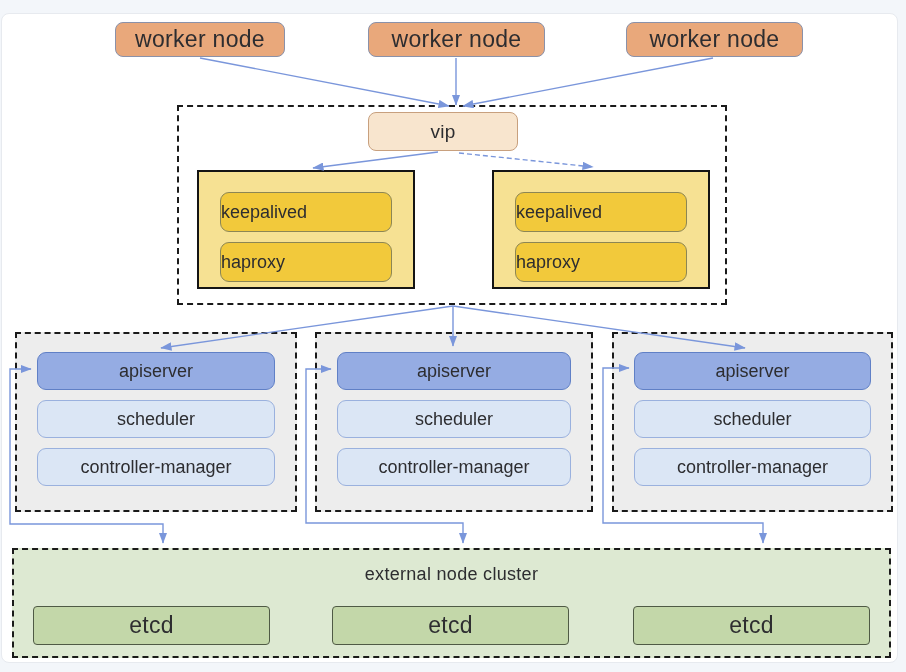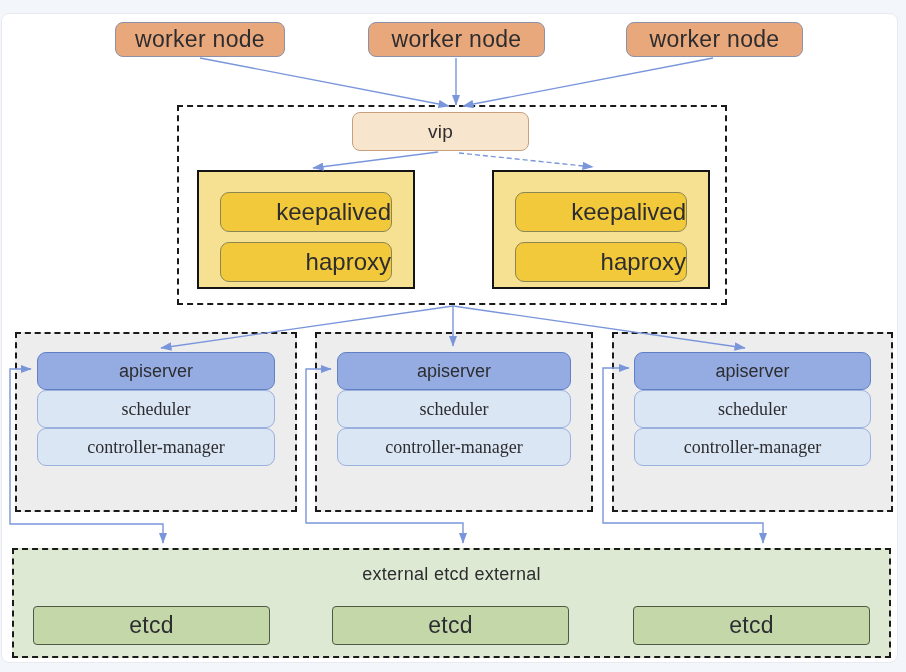--- a/index.html
+++ b/index.html
@@ -31,35 +31,35 @@
     border:2px dashed var(--group-border);
   }
   .ha-group{background:transparent;}
   .lb-outer{
     position:absolute;box-sizing:border-box;
     background:var(--lb-group-fill);border:2px solid #141414;
     display:flex;flex-direction:column;gap:10px;padding:20px 21px 12px 21px;
   }
   .lb-item{
     position:relative;height:38px;flex:0 0 auto;
-    display:flex;align-items:center;justify-content:flex-end;
+    display:flex;align-items:center;justify-content:flex-start;
     background:var(--lb-item-fill);border:1px solid var(--lb-item-border);
-    border-radius:9px;font-size:24px;
+    border-radius:9px;font-size:18px;
   }
   .master-group{
     background:var(--master-fill);
-    display:flex;flex-direction:column;padding:18px 20px;
+    display:flex;flex-direction:column;gap:10px;padding:18px 20px;
   }
   .m-item{
     position:relative;height:38px;flex:0 0 auto;
     display:flex;align-items:center;justify-content:center;
     border-radius:9px;font-size:18px;box-sizing:border-box;
   }
   .api{background:var(--apiserver-fill);border:1px solid var(--apiserver-border);}
-  .comp{background:var(--component-fill);border:1px solid var(--component-border);font-family:Liberation Serif, serif;}
+  .comp{background:var(--component-fill);border:1px solid var(--component-border);}
   .etcd-cluster{
     background:var(--etcd-cluster-fill);
   }
   .etcd-title{
     position:absolute;left:0;top:14px;width:100%;text-align:center;
     font-size:18px;letter-spacing:.3px;
   }
   .etcd-item{
     background:var(--etcd-fill);border:1.5px solid var(--etcd-border);
     border-radius:4px;
@@ -80,21 +80,21 @@
   </div>
   <div class="node worker" style="left:368px;top:22px;width:177px;height:35px;">
     <span>worker node</span>
   </div>
   <div class="node worker" style="left:626px;top:22px;width:177px;height:35px;">
     <span>worker node</span>
   </div>
 
   <div class="dashed-group ha-group" style="left:177px;top:105px;width:550px;height:200px;"></div>
 
-  <div class="node vip-box" style="left:352px;top:112px;width:177px;height:39px;">
+  <div class="node vip-box" style="left:368px;top:112px;width:150px;height:39px;">
     <span>vip</span>
   </div>
 
   <div class="lb-outer" style="left:197px;top:170px;width:218px;height:119px;">
     <div class="lb-item">
       <span>keepalived</span>
     </div>
     <div class="lb-item">
       <span>haproxy</span>
     </div>
@@ -139,21 +139,21 @@
     </div>
     <div class="m-item comp">
       <span>scheduler</span>
     </div>
     <div class="m-item comp">
       <span>controller-manager</span>
     </div>
   </div>
 
   <div class="dashed-group etcd-cluster" style="left:12px;top:548px;width:879px;height:110px;">
-    <div class="etcd-title">external etcd external</div>
+    <div class="etcd-title">external node cluster</div>
   </div>
   <div class="node etcd-item" style="left:33px;top:606px;width:237px;height:39px;">
     <span>etcd</span>
   </div>
   <div class="node etcd-item" style="left:332px;top:606px;width:237px;height:39px;">
     <span>etcd</span>
   </div>
   <div class="node etcd-item" style="left:633px;top:606px;width:237px;height:39px;">
     <span>etcd</span>
   </div>

